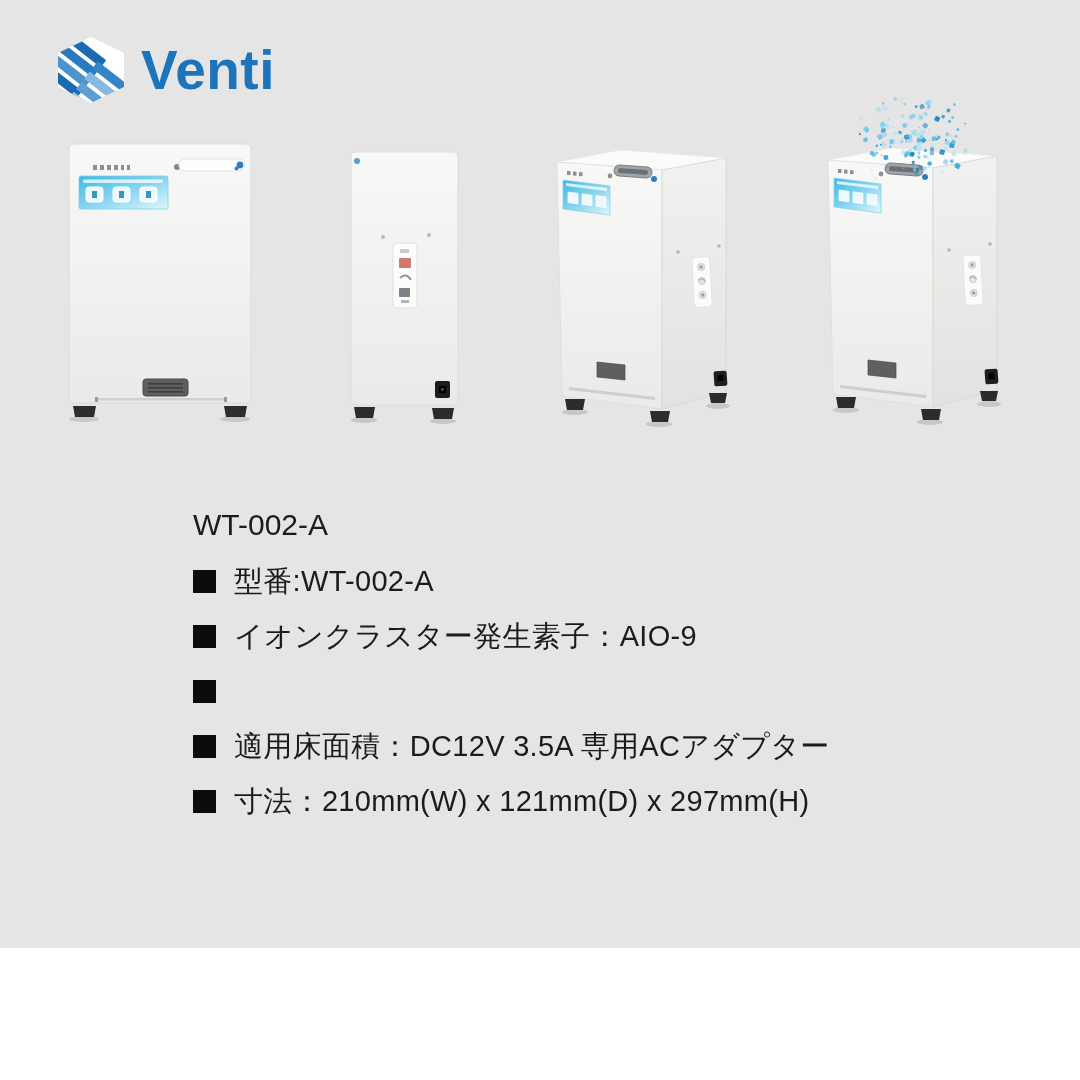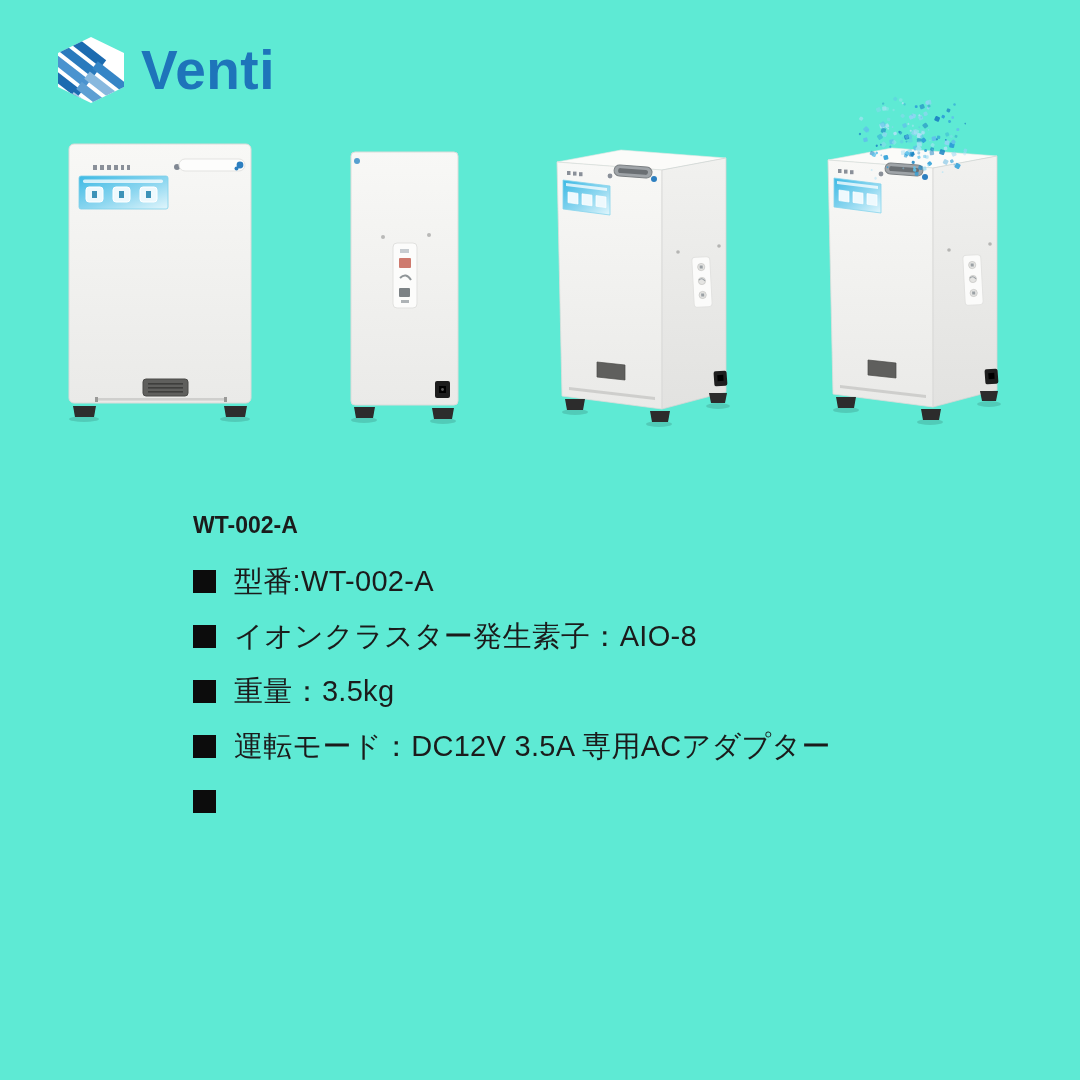--- a/index.html
+++ b/index.html
@@ -1,33 +1,33 @@
 <!DOCTYPE html>
 <html><head>
 <meta charset="utf-8">
 <style>
   * { margin:0; padding:0; box-sizing:border-box; }
   html,body { background:#ffffff; }
   body { width:1080px; height:1080px; }
   .canvas {
-    position:relative; width:1080px; height:1080px; background:#5eead4; overflow:hidden;
+    position:relative; width:1080px; height:948px; background:#e5e5e5; overflow:hidden;
     font-family:"Liberation Sans","DejaVu Sans",sans-serif;
   }
   
   .brand { position:absolute; left:54px; top:36px; display:flex; align-items:center; gap:13px; }
   .brand-name { font-size:55px; font-weight:700; color:#1e74ba; letter-spacing:0.5px; }
   
   .photo { position:absolute; }
   .photo-front  { left:64px;  top:142px; }
   .photo-side   { left:347px; top:150px; }
   .photo-angle  { left:547px; top:140px; }
   .photo-ions   { left:816px; top:80px;  }
   
   .specs { position:absolute; left:193px; top:496px; }
-  .spec-heading { font-size:23px; color:#1b1b1b; height:58px; display:flex; align-items:center; white-space:nowrap;font-weight:bold; }
+  .spec-heading { font-size:30px; color:#1b1b1b; height:58px; display:flex; align-items:center; white-space:nowrap; }
   .spec-row { display:flex; align-items:center; height:55px;text-align:center; }
   .bullet { width:23px; height:23px; background:#0c0c0c; margin-right:18px; flex:none; }
   .spec-text { font-size:29px; color:#1b1b1b; white-space:nowrap; letter-spacing:0.3px; }
 </style>
 </head>
 <body>
 
 <div class="canvas">
 
   <div class="brand">
@@ -370,27 +370,27 @@
 
   <section class="specs">
     <div class="spec-heading">WT-002-A</div>
 
     <div class="spec-row">
       <span class="bullet"></span>
       <span class="spec-text">型番:WT-002-A</span>
     </div>
     <div class="spec-row">
       <span class="bullet"></span>
-      <span class="spec-text">イオンクラスター発生素子：AIO-8</span>
-    </div>
-    <div class="spec-row">
-      <span class="bullet"></span>
-      <span class="spec-text">重量：3.5kg</span>
-    </div>
-    <div class="spec-row">
-      <span class="bullet"></span>
-      <span class="spec-text">運転モード：DC12V 3.5A 専用ACアダプター</span>
-    </div>
-    <div class="spec-row">
-      <span class="bullet"></span>
+      <span class="spec-text">イオンクラスター発生素子：AIO-9</span>
+    </div>
+    <div class="spec-row">
+      <span class="bullet"></span>
+    </div>
+    <div class="spec-row">
+      <span class="bullet"></span>
+      <span class="spec-text">適用床面積：DC12V 3.5A 専用ACアダプター</span>
+    </div>
+    <div class="spec-row">
+      <span class="bullet"></span>
+      <span class="spec-text">寸法：210mm(W) x 121mm(D) x 297mm(H)</span>
     </div>
   </section>
 </div>
 
 </body></html>

